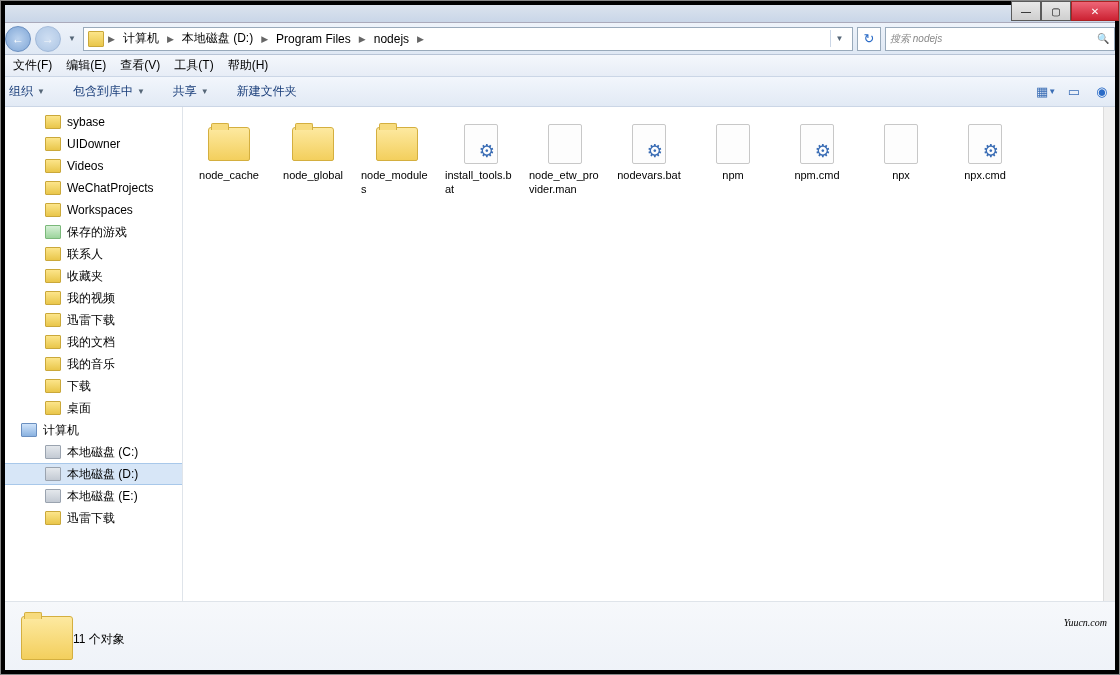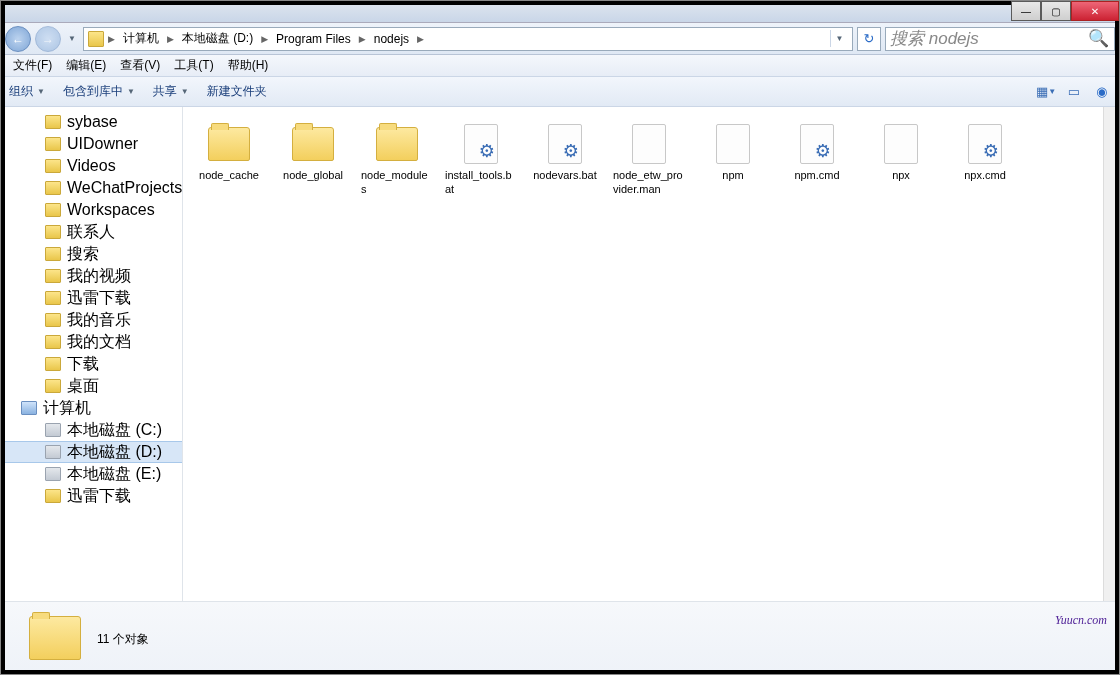--- a/index.html
+++ b/index.html
@@ -19,63 +19,63 @@
 .nav-row { height: 32px; background: linear-gradient(#eef3fa,#dfe8f4); display: flex; align-items: center; padding: 0 4px; gap: 4px; border-bottom: 1px solid #b8c4d6; }
 .nav-btn { width: 26px; height: 26px; border-radius: 50%; background: radial-gradient(#bcd3ef,#7fa6d6); border: 1px solid #6a8fc0; display: flex; align-items: center; justify-content: center; color: #fff; font-size: 12px; cursor: pointer; }
 .nav-btn.fwd { opacity: .55; }
 .nav-drop { width: 14px; height: 26px; display: flex; align-items: center; justify-content: center; color: #567; font-size: 8px; cursor: pointer; }
 .address-bar { flex: 1; height: 24px; background: #fff; border: 1px solid #9ab; display: flex; align-items: center; padding: 0 4px; gap: 2px; font-size: 12px; }
 .addr-icon { width: 16px; height: 16px; background: linear-gradient(#fce58a,#e9c64a); border-radius: 1px; border: 1px solid #caa83a; }
 .crumb { padding: 0 4px; cursor: pointer; }
 .crumb-sep { color: #666; font-size: 9px; padding: 0 2px; }
 .addr-drop { width: 18px; text-align: center; color: #567; font-size: 8px; border-left: 1px solid #cbd6e6; cursor: pointer; margin-left: auto; padding: 4px 2px;}
 .refresh-btn { width: 24px; height: 24px; background: #fff; border: 1px solid #9ab; display: flex; align-items: center; justify-content: center; color: #2a6bc7; font-size: 13px; cursor: pointer; }
-.search-box { width: 230px; height: 24px; background: #fff; border: 1px solid #9ab; display: flex; align-items: center; padding: 0 4px; font-size: 17px; color: #888; font-style: italic; }
+.search-box { width: 230px; height: 24px; background: #fff; border: 1px solid #9ab; display: flex; align-items: center; padding: 0 4px; font-size: 10px; color: #888; font-style: italic; }
 .search-box .mag { margin-left: auto; color: #2a6bc7; font-style: normal; cursor: pointer; }
 
 
 .menu-bar { height: 22px; background: linear-gradient(#f4f7fc,#e7edf6); display: flex; padding: 0 6px; gap: 2px; font-size: 12px; border-bottom: 1px solid #cbd6e6; }
 .menu-item { padding: 2px 6px; cursor: pointer; }
 
 
-.toolbar { height: 30px; background: linear-gradient(#f2f6fc,#e2eaf5); display: flex; align-items: center; padding: 0 8px; gap: 18px; font-size: 12px; color: #1a3e7a; border-bottom: 1px solid #cbd6e6; justify-content: center; }
+.toolbar { height: 30px; background: linear-gradient(#f2f6fc,#e2eaf5); display: flex; align-items: center; padding: 0 8px; gap: 28px; font-size: 12px; color: #1a3e7a; border-bottom: 1px solid #cbd6e6; justify-content: center; }
 .tb-item { display: flex; align-items: center; gap: 4px; cursor: pointer; }
 .tb-drop { font-size: 8px; color: #567; }
 .tb-right { margin-left: auto; display: flex; gap: 10px; align-items: center; }
 .tb-icon { width: 18px; height: 18px; display: flex; align-items: center; justify-content: center; color: #3a6db5; cursor: pointer; font-size: 13px; }
 
 
 .main { display: flex; height: 494px; }
-.sidebar { width: 182px; background: #fff; border-right: 1px solid #dfe4ea; overflow-y: auto; font-size: 16px; padding: 4px 0; }
+.sidebar { width: 182px; background: #fff; border-right: 1px solid #dfe4ea; overflow-y: auto; font-size: 12px; padding: 4px 0; }
 .tree-item { display: flex; align-items: center; height: 22px; padding-left: 28px; gap: 6px; cursor: pointer; white-space: nowrap; }
 .tree-item.level2 { padding-left: 44px; }
 .tree-item.selected { background: #d7e6f7; border: 1px solid #a8c8ea; border-left: none; border-right: none; }
 .ti-icon { width: 16px; height: 14px; background: linear-gradient(#fce58a,#e9c64a); border: 1px solid #caa83a; border-radius: 1px; flex-shrink: 0; }
 .ti-icon.drive { background: linear-gradient(#e4e8ec,#c3cad3); border-color: #9aa3af; }
 .ti-icon.comp { background: linear-gradient(#cfe3fa,#8ab2e0); border-color: #6a8fc0; }
 .ti-icon.special { background: linear-gradient(#d6f0d6,#9cd49c); border-color: #7ab87a; }
 
 
 .content { flex: 1; background: #fff; padding: 12px 8px; display: flex; flex-wrap: wrap; align-content: flex-start; gap: 4px 8px; overflow: auto; }
 .file-item { width: 76px; display: flex; flex-direction: column; align-items: center; gap: 4px; cursor: pointer; padding: 4px 2px; font-size: 11px; text-align: left; line-height: 1.25; word-break: break-all; }
 .fi-icon { width: 46px; height: 42px; display: flex; align-items: center; justify-content: center; }
 .fi-folder { width: 42px; height: 34px; background: linear-gradient(#fde9a0,#f3cf5d); border: 1px solid #d4af3f; border-radius: 3px 3px 2px 2px; position: relative; }
 .fi-folder::before { content: ''; position: absolute; top: -5px; left: 2px; width: 16px; height: 6px; background: #f7db7e; border: 1px solid #d4af3f; border-bottom: none; border-radius: 2px 2px 0 0; }
 .fi-file { width: 34px; height: 40px; background: #fdfdfd; border: 1px solid #c8c8c8; border-radius: 2px; position: relative; }
 .fi-file.gear::after { content: '⚙'; position: absolute; right: 2px; bottom: 1px; font-size: 18px; color: #3a6db5; }
 .fi-hex { width: 36px; height: 36px; background: #3a9c3a; clip-path: polygon(50% 0,95% 25%,95% 75%,50% 100%,5% 75%,5% 25%); position: relative; }
 .fi-hex::after { content:''; position:absolute; inset:4px; background:#48b848; clip-path: polygon(50% 0,95% 25%,95% 75%,50% 100%,5% 75%,5% 25%); }
 
 
-.status-bar { height: 75px; border-top: 1px solid #dfe4ea; background: linear-gradient(#f6f8fb,#eef2f8); display: flex; align-items: center; padding: 6px 28px; gap: 16px; font-size: 12px; }
+.status-bar { height: 75px; border-top: 1px solid #dfe4ea; background: linear-gradient(#f6f8fb,#eef2f8); display: flex; align-items: center; padding: 6px 20px; font-size: 12px; }
 .sb-bigicon { width: 52px; height: 46px; }
 .sb-bigicon .fi-folder { width: 52px; height: 44px; }
 
 
-.watermark { position: absolute; right: 12px; bottom: 46px; color: #4c1d95; font-size: 12px; font-family: Georgia, serif; font-style: italic; }
+.watermark { position: absolute; right: 12px; bottom: 46px; color: #000000; font-size: 10px; font-family: Georgia, serif; font-style: italic; }
 .border-outline { position: absolute; inset: 0; border: 4px solid #000; pointer-events: none; }
 
 
 .content-scroll { width: 16px; background: #f0f0f0; border-left: 1px solid #dcdcdc; }
 </style>
 </head>
 <body>
 
 <div class="titlebar-bg"></div>
 
@@ -154,42 +154,46 @@
       </div>
       <div class="tree-item level2">
         <div class="ti-icon "></div>
         <span>WeChatProjects</span>
       </div>
       <div class="tree-item level2">
         <div class="ti-icon "></div>
         <span>Workspaces</span>
       </div>
       <div class="tree-item level2">
+        <div class="ti-icon special"></div>
+        <span>保存的游戏</span>
+      </div>
+      <div class="tree-item level2">
         <div class="ti-icon "></div>
         <span>联系人</span>
       </div>
       <div class="tree-item level2">
         <div class="ti-icon "></div>
-        <span>搜索</span>
+        <span>收藏夹</span>
       </div>
       <div class="tree-item level2">
         <div class="ti-icon "></div>
         <span>我的视频</span>
       </div>
       <div class="tree-item level2">
         <div class="ti-icon "></div>
         <span>迅雷下载</span>
       </div>
       <div class="tree-item level2">
         <div class="ti-icon "></div>
+        <span>我的文档</span>
+      </div>
+      <div class="tree-item level2">
+        <div class="ti-icon "></div>
         <span>我的音乐</span>
-      </div>
-      <div class="tree-item level2">
-        <div class="ti-icon "></div>
-        <span>我的文档</span>
       </div>
       <div class="tree-item level2">
         <div class="ti-icon "></div>
         <span>下载</span>
       </div>
       <div class="tree-item level2">
         <div class="ti-icon "></div>
         <span>桌面</span>
       </div>
       <div class="tree-item" style="padding-left: 20px;">
@@ -233,29 +237,29 @@
         <span>node_modules</span>
       </div>
       <div class="file-item">
         <div class="fi-icon">
           <div class="fi-file gear"></div>
         </div>
         <span>install_tools.bat</span>
       </div>
       <div class="file-item">
         <div class="fi-icon">
+          <div class="fi-file"></div>
+        </div>
+        <span>node_etw_provider.man</span>
+      </div>
+      <div class="file-item">
+        <div class="fi-icon">
           <div class="fi-file gear"></div>
         </div>
         <span>nodevars.bat</span>
-      </div>
-      <div class="file-item">
-        <div class="fi-icon">
-          <div class="fi-file"></div>
-        </div>
-        <span>node_etw_provider.man</span>
       </div>
       <div class="file-item">
         <div class="fi-icon">
           <div class="fi-file"></div>
         </div>
         <span>npm</span>
       </div>
       <div class="file-item">
         <div class="fi-icon">
           <div class="fi-file gear"></div>

